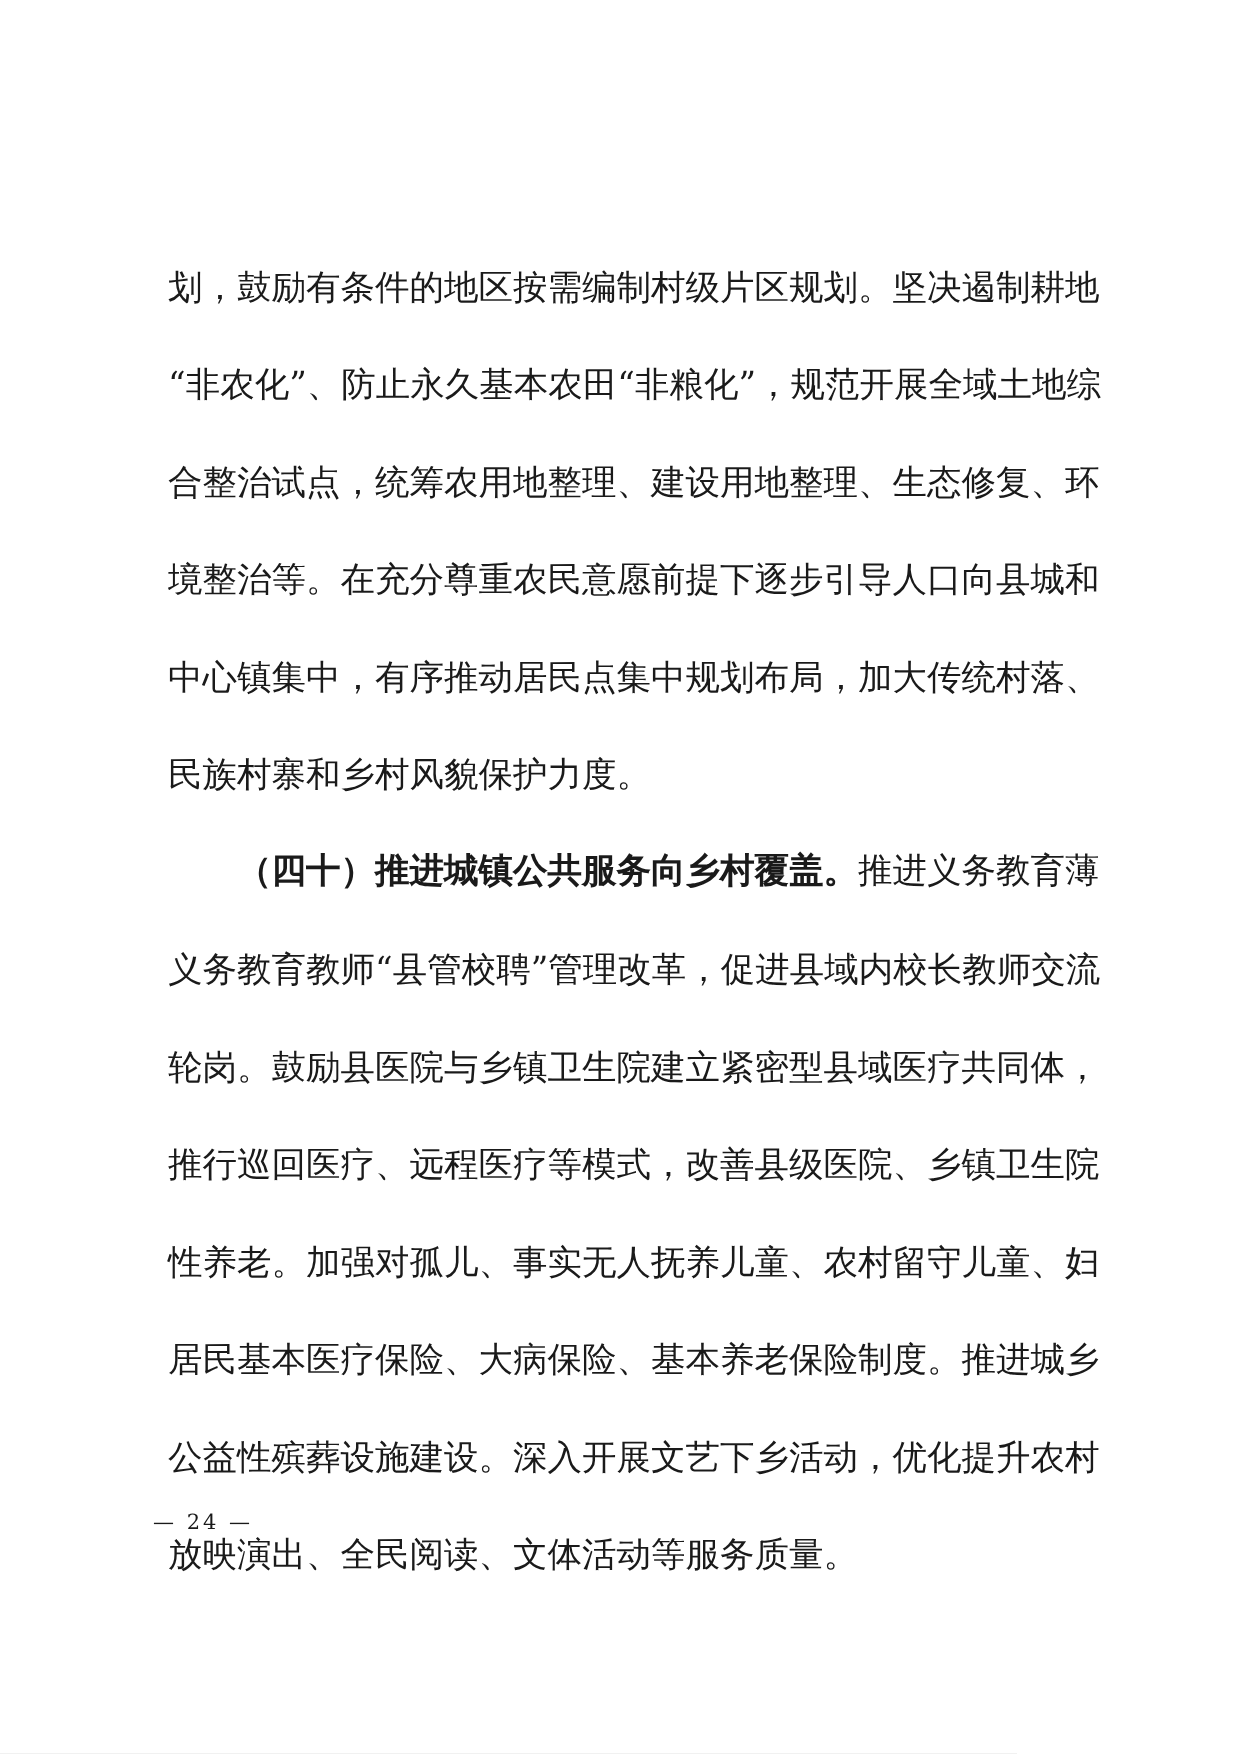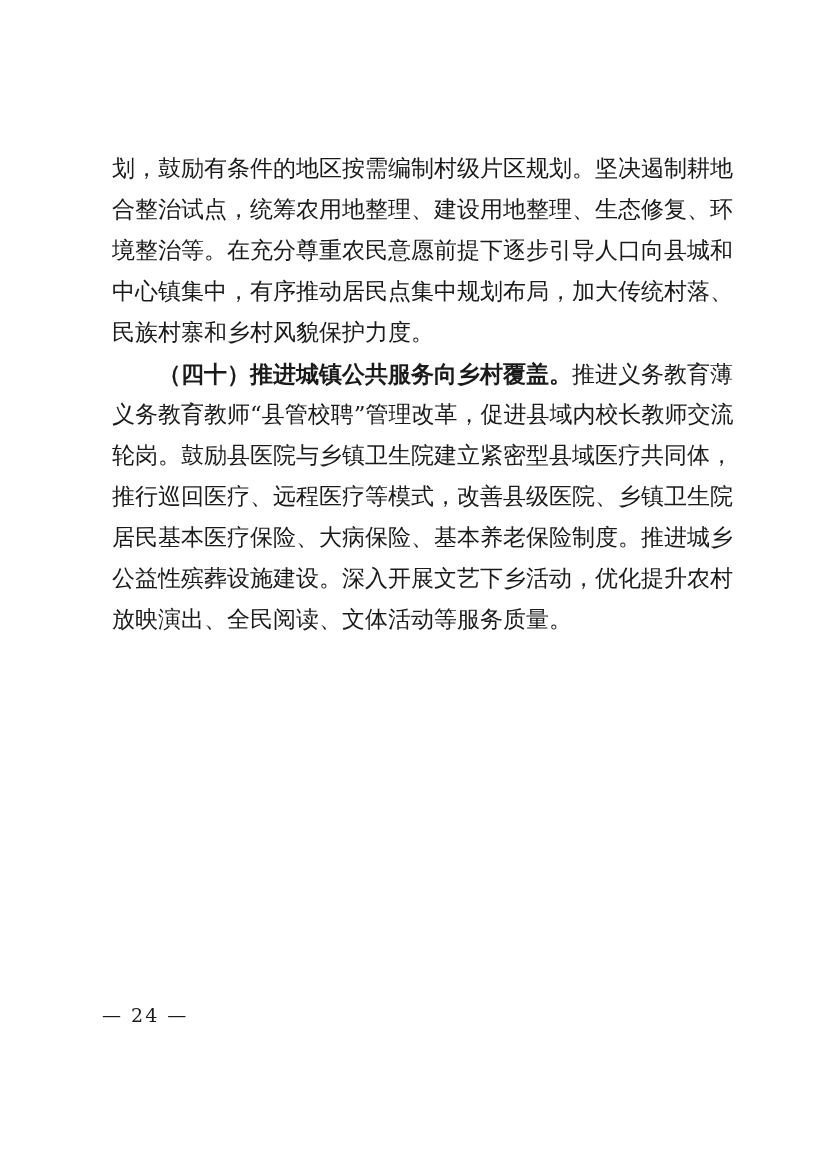--- a/index.html
+++ b/index.html
@@ -29,64 +29,68 @@
   }
   .line {
     font-size: 23px;
     line-height: 41px;
     height: 41px;
     white-space: nowrap;
     text-align: justify;
     text-align-last: justify;
     text-justify: inter-character;
     letter-spacing: 0;
+    margin-top: 24px;
   }
   .line.short {
     text-align: right;
     text-align-last: left;
   }
   .line.first {
     text-indent: 2em;
     white-space: nowrap;
+    font-family: Liberation Mono, monospace;
   }
   .head {
     font-weight: 700;
   }
   .footer {
     position: absolute;
     left: 102px;
     top: 1000px;
-    font-size: 19px;
+    font-size: 14px;
     line-height: 30px;
     letter-spacing: 2px;
     color: #1a1a1a;
   }
 </style>
 </head>
 <body>
 
 <div class="page">
 
   <div class="text-block">
 
     <div class="para">
       <div class="line">划，鼓励有条件的地区按需编制村级片区规划。坚决遏制耕地</div>
+      <div class="line">“非农化”、防止永久基本农田“非粮化”，规范开展全域土地综</div>
       <div class="line">合整治试点，统筹农用地整理、建设用地整理、生态修复、环</div>
       <div class="line">境整治等。在充分尊重农民意愿前提下逐步引导人口向县城和</div>
       <div class="line">中心镇集中，有序推动居民点集中规划布局，加大传统村落、</div>
       <div class="line short">民族村寨和乡村风貌保护力度。</div>
     </div>
 
     <div class="para">
       <div class="line first">
         <span class="head">（四十）推进城镇公共服务向乡村覆盖。</span><span>推进义务教育薄</span>
       </div>
       <div class="line">义务教育教师“县管校聘”管理改革，促进县域内校长教师交流</div>
       <div class="line">轮岗。鼓励县医院与乡镇卫生院建立紧密型县域医疗共同体，</div>
       <div class="line">推行巡回医疗、远程医疗等模式，改善县级医院、乡镇卫生院</div>
+      <div class="line">性养老。加强对孤儿、事实无人抚养儿童、农村留守儿童、妇</div>
       <div class="line">居民基本医疗保险、大病保险、基本养老保险制度。推进城乡</div>
       <div class="line">公益性殡葬设施建设。深入开展文艺下乡活动，优化提升农村</div>
       <div class="line short">放映演出、全民阅读、文体活动等服务质量。</div>
     </div>
 
 
   </div>
 
   <div class="footer">— 24 —</div>
 

